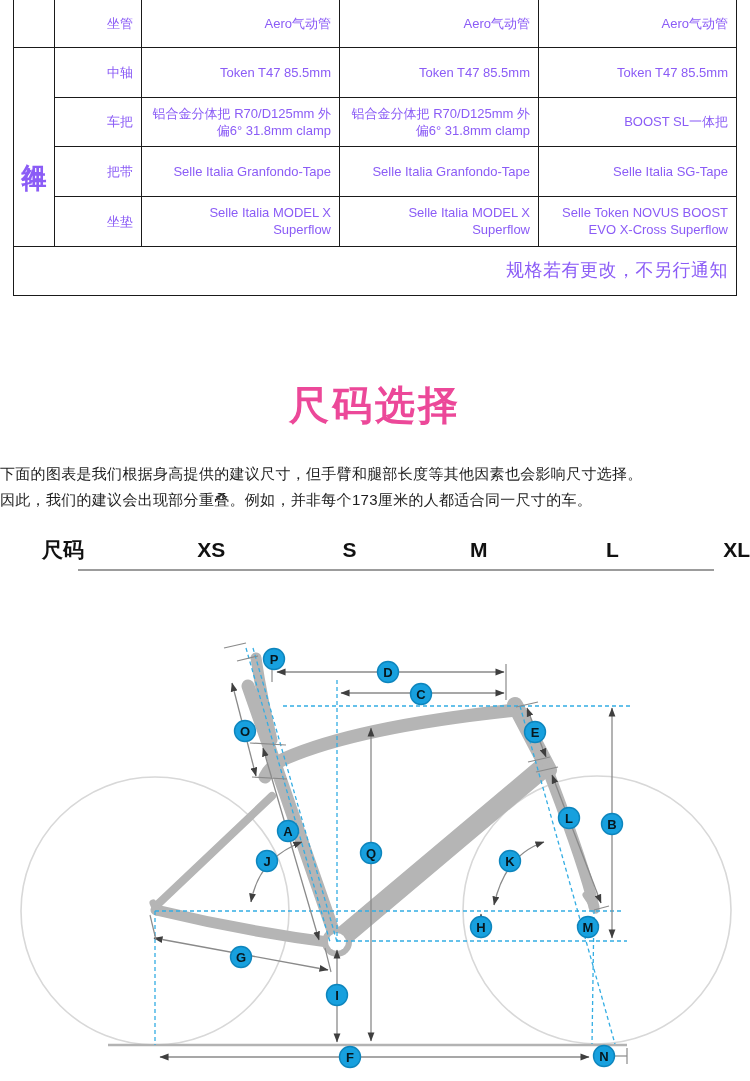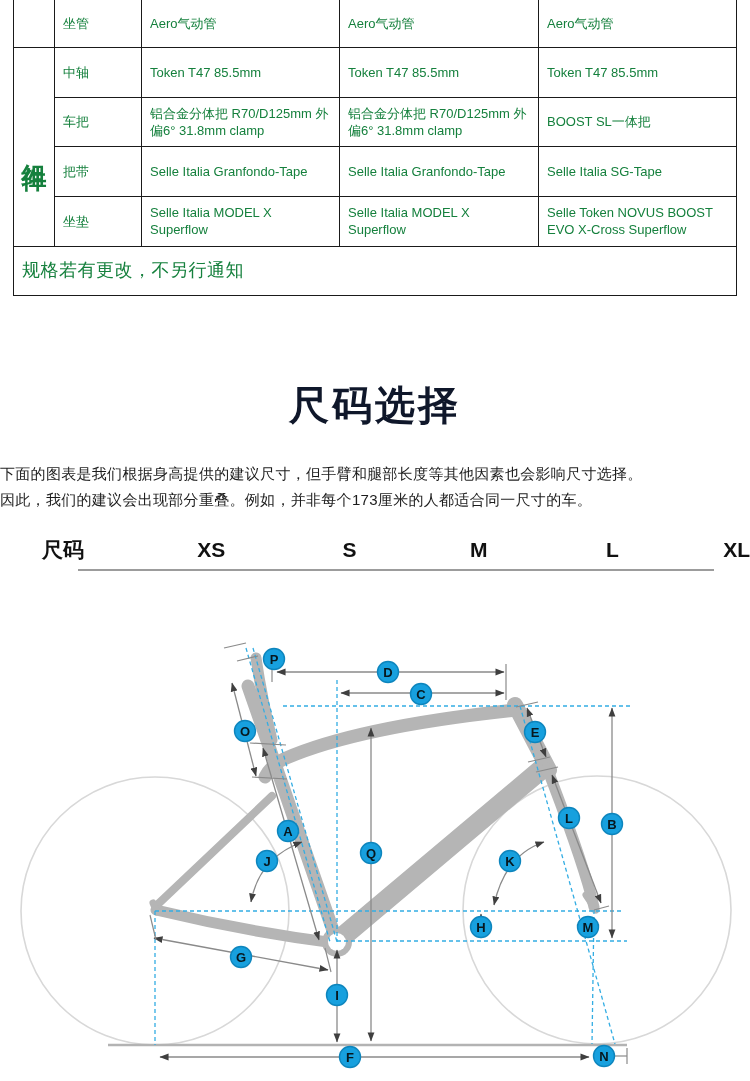--- a/index.html
+++ b/index.html
@@ -8,36 +8,36 @@
     width:750px; height:1081px; position:relative; overflow:hidden;
     font-family:"Liberation Sans","DejaVu Sans",sans-serif; color:#111;
   }
 
   
   .spec-table {
     position:absolute; left:13px; top:0;
     width:723px; border-collapse:collapse; table-layout:fixed;
   }
   .spec-table td {
-    border:1px solid #1a1a1a; text-align:left; vertical-align:middle;
-    font-size:13px; line-height:17px; padding:2px 8px; color:#15803d;
+    border:1px solid #1a1a1a; text-align:right; vertical-align:middle;
+    font-size:13px; line-height:17px; padding:2px 8px; color:#8b5cf6;
   }
   .spec-table tr.row-first td { border-top:none; }
   .spec-table td.label-cell { font-weight:500; }
   .spec-table td.cat-cell { padding:0; }
   .cat-vertical {
     writing-mode:vertical-rl; text-orientation:upright;
     font-size:25px; font-weight:700; letter-spacing:3px; margin:0 auto;
   }
   .spec-table tr.note-row td { font-size:18px; letter-spacing:0.5px; }
 
   
   .size-title {
     position:absolute; top:378px; left:0; width:750px; text-align:center;
-    font-size:40px; font-weight:700; letter-spacing:3px; color:#0f172a;
+    font-size:40px; font-weight:700; letter-spacing:3px; color:#ec4899;
   }
   .size-desc {
     position:absolute; top:461px; left:0; width:750px; 
     font-size:15px; line-height:26px; color:#1c1c1c; letter-spacing:0.3px;
   }
   .size-table { position:absolute; top:537px; left:32px; width:718px; }
   .size-row { display:flex; align-items:center; }
   .size-row .lab { width:62px; text-align:center; flex:none; }
   .size-row .col { flex:1; text-align:right; }
   .size-head { font-size:21px; font-weight:700; height:26px; }

